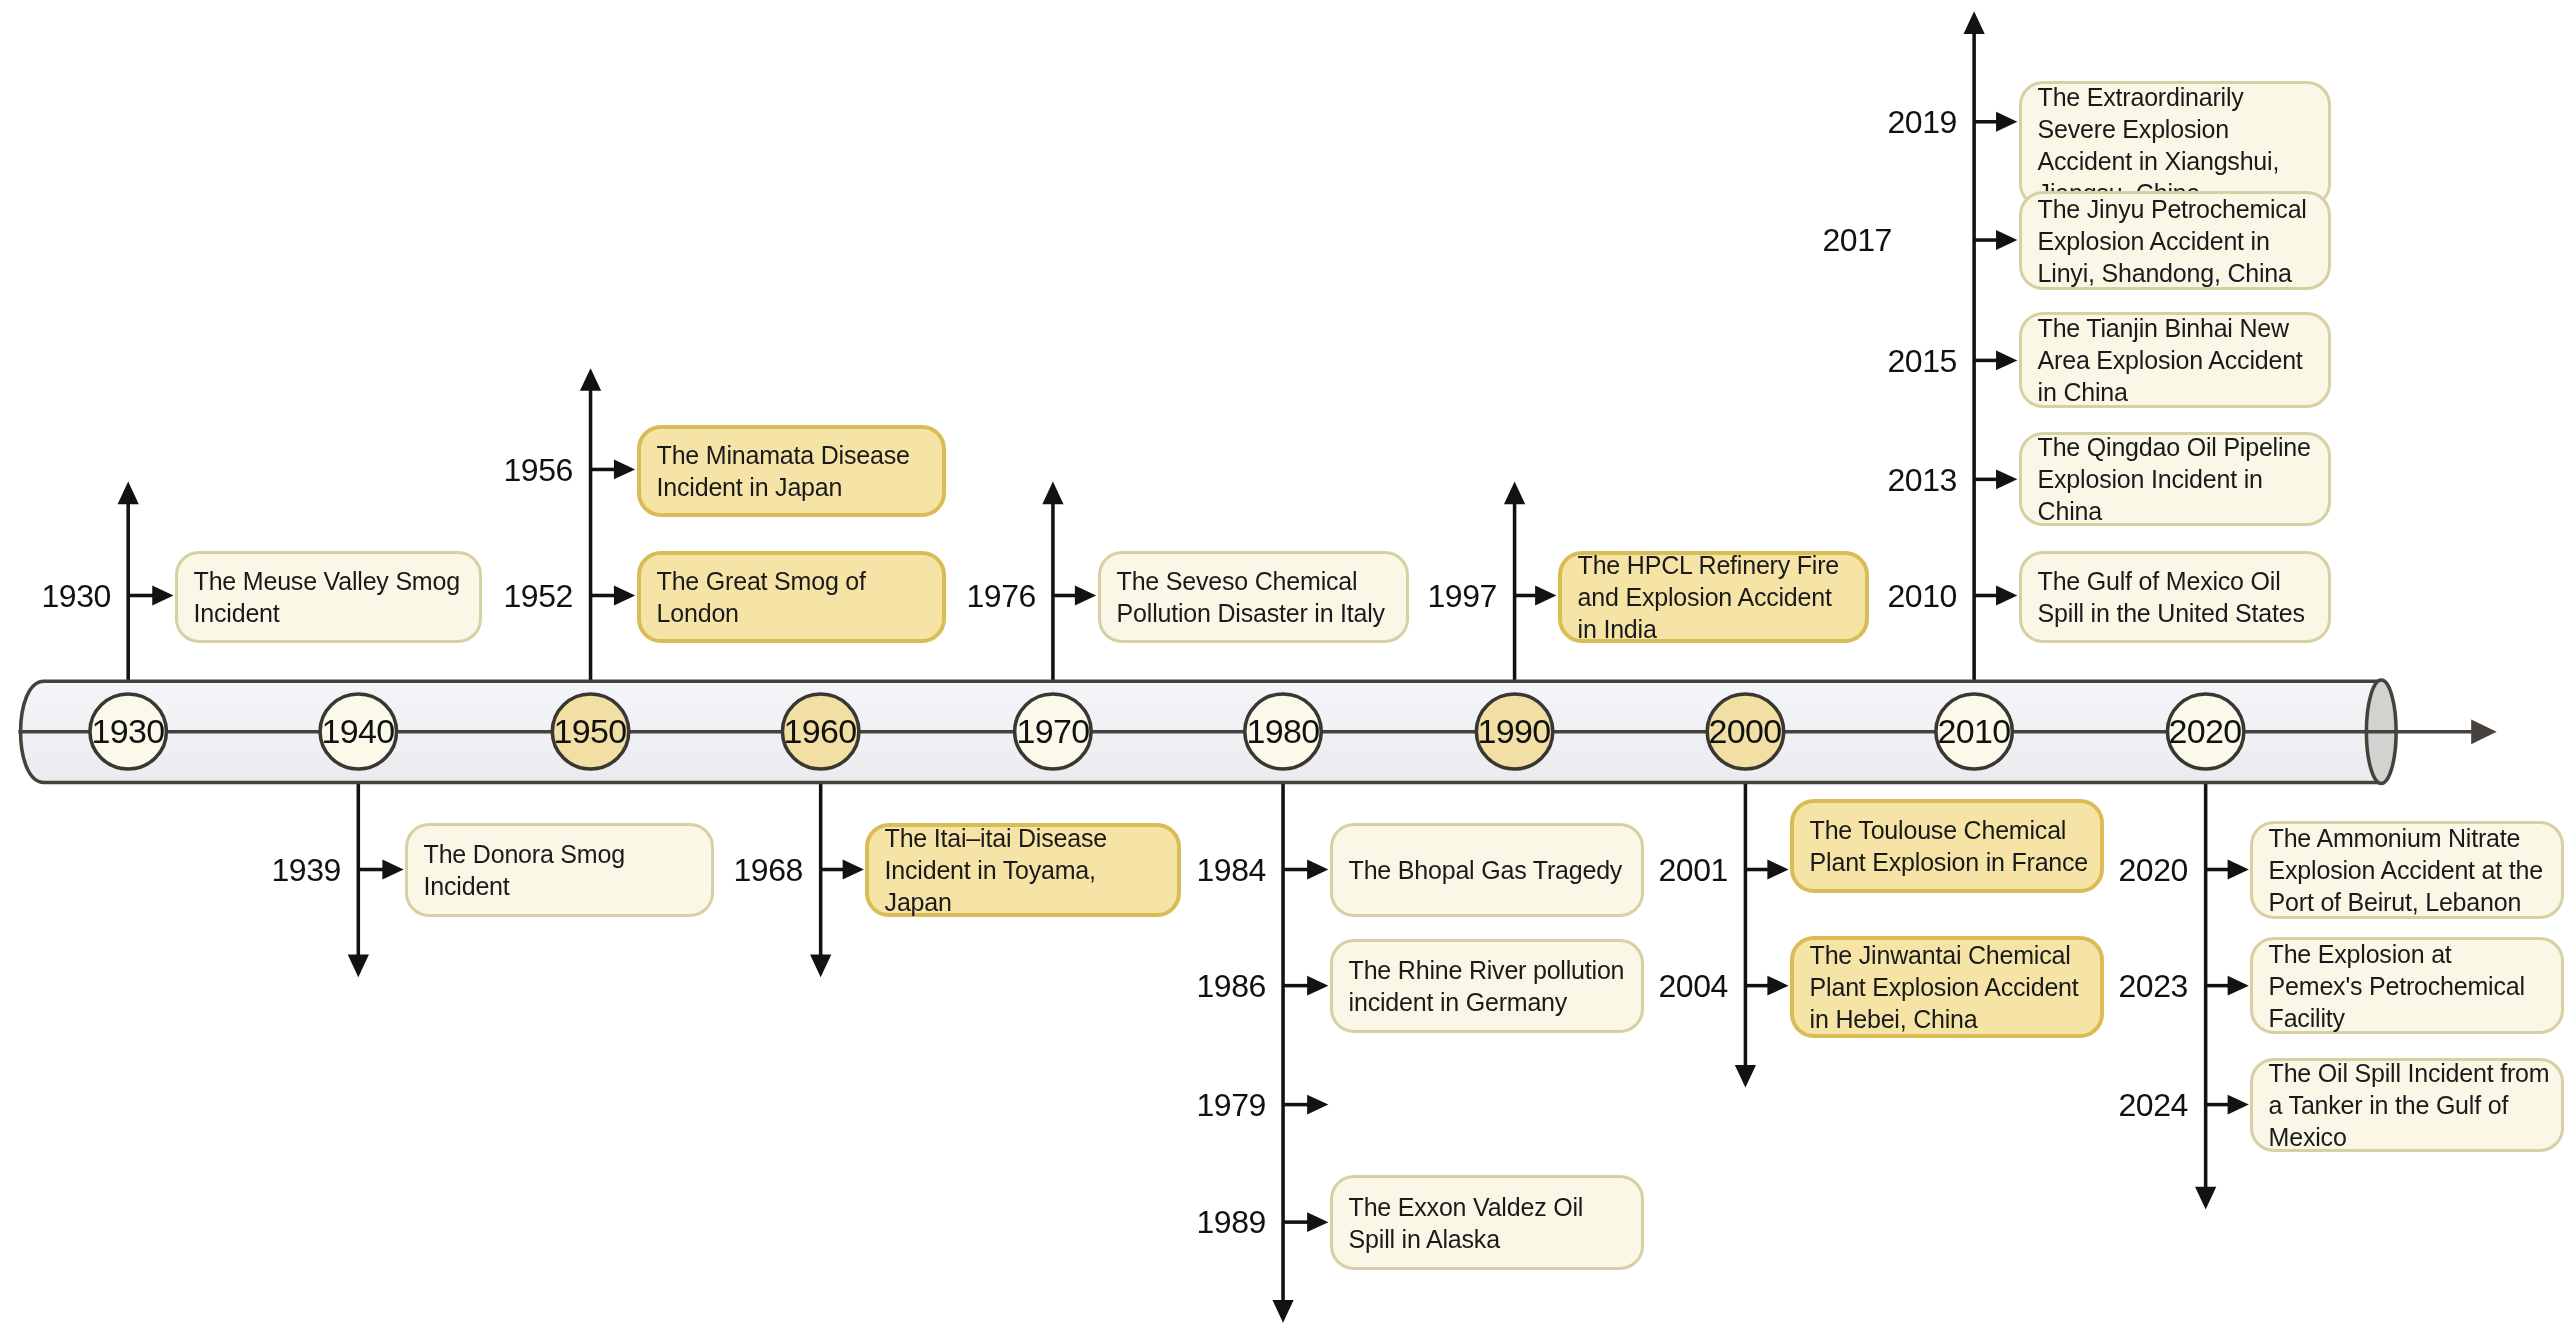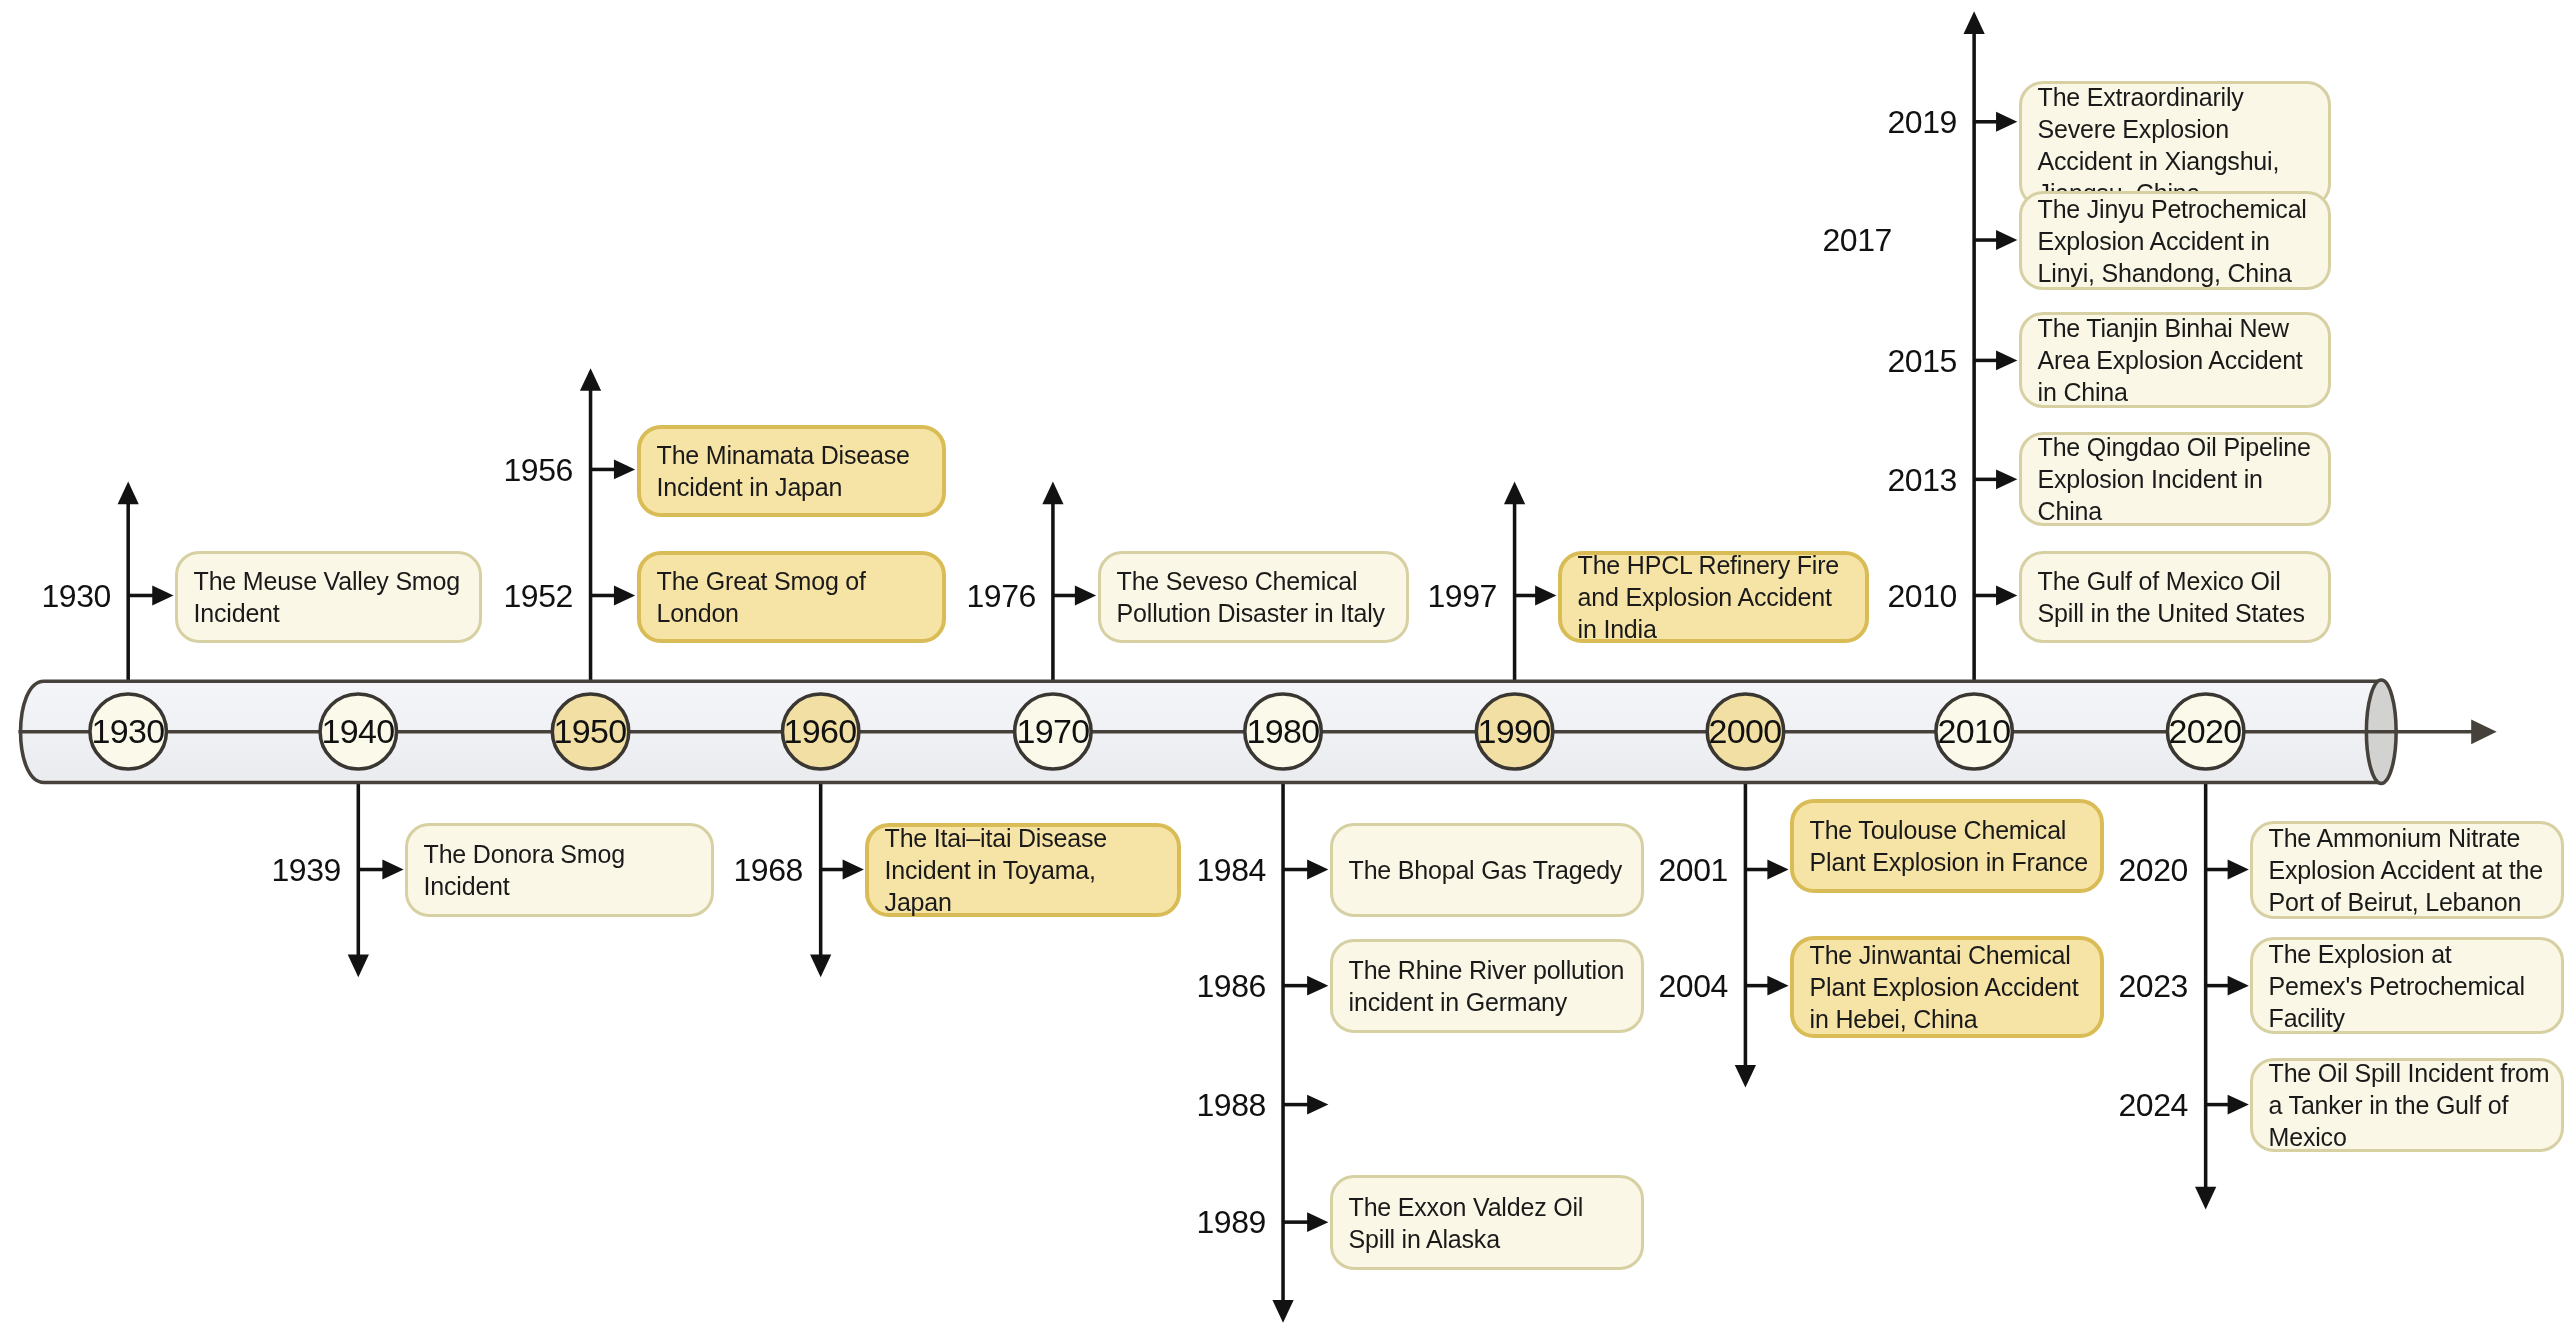--- a/index.html
+++ b/index.html
@@ -160,21 +160,21 @@
   <div class="year-label" style="left:1851px;top:102px">2019</div>
   <div class="year-label" style="left:1786px;top:220px">2017</div>
   <div class="year-label" style="left:1851px;top:341px">2015</div>
   <div class="year-label" style="left:1851px;top:460px">2013</div>
   <div class="year-label" style="left:1851px;top:576px">2010</div>
 
   <div class="year-label" style="left:235px;top:850px">1939</div>
   <div class="year-label" style="left:697px;top:850px">1968</div>
   <div class="year-label" style="left:1160px;top:850px">1984</div>
   <div class="year-label" style="left:1160px;top:966px">1986</div>
-  <div class="year-label" style="left:1160px;top:1085px">1988</div>
+  <div class="year-label" style="left:1160px;top:1085px">1979</div>
   <div class="year-label" style="left:1160px;top:1202px">1989</div>
   <div class="year-label" style="left:1622px;top:850px">2001</div>
   <div class="year-label" style="left:1622px;top:966px">2004</div>
   <div class="year-label" style="left:2082px;top:850px">2020</div>
   <div class="year-label" style="left:2082px;top:966px">2023</div>
   <div class="year-label" style="left:2082px;top:1085px">2024</div>
 
   <div class="event-box box-gold" style="left:637px;top:425px;width:309px;height:92px">
       <span>The Minamata Disease Incident in Japan</span>
     </div>

